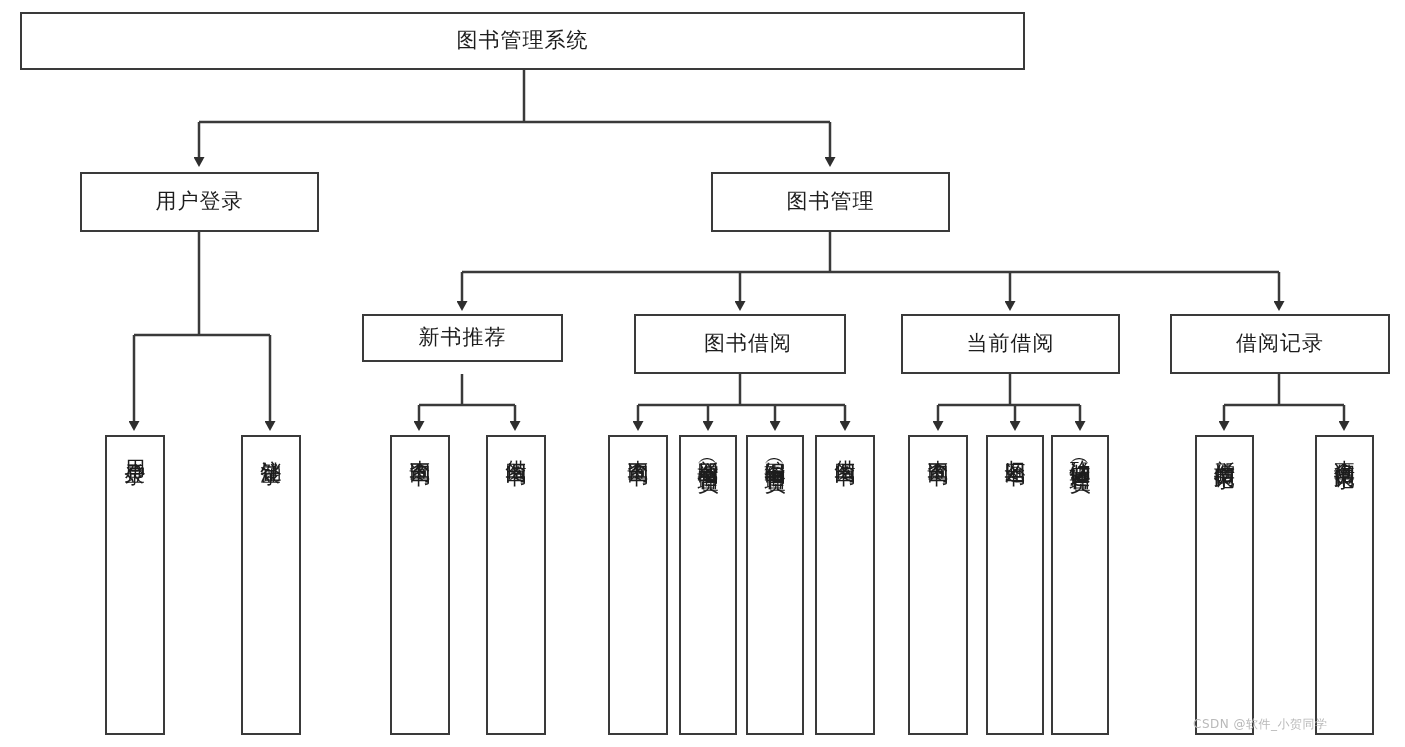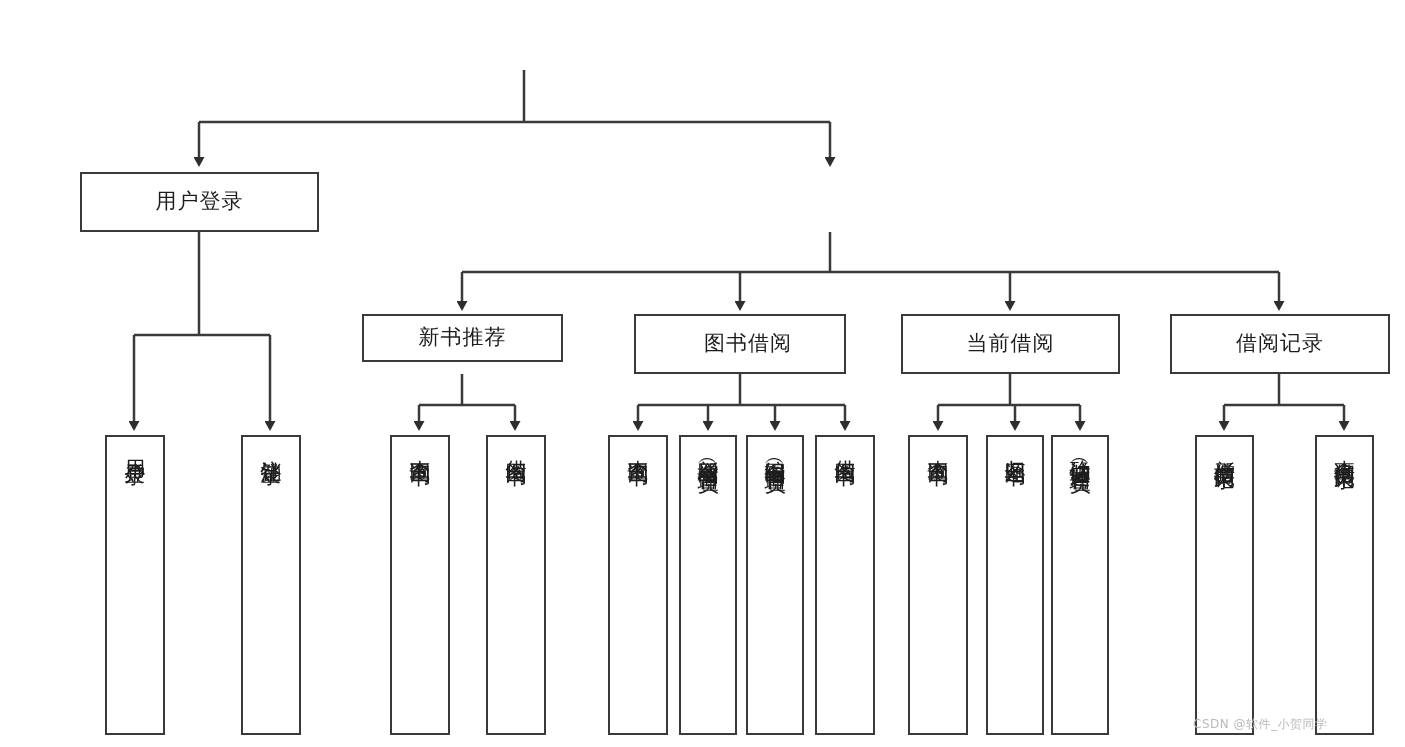--- a/index.html
+++ b/index.html
@@ -117,23 +117,29 @@
       <path d="M1015,405 L1015,422" marker-end="url(#arrow)"></path>
       <path d="M1080,405 L1080,422" marker-end="url(#arrow)"></path>
 
       <path d="M1279,374 L1279,405"></path>
       <path d="M1224,405 L1344,405"></path>
       <path d="M1224,405 L1224,422" marker-end="url(#arrow)"></path>
       <path d="M1344,405 L1344,422" marker-end="url(#arrow)"></path>
     </g>
   </svg>
 
+  <div class="node node-h" style="left:20px; top:12px; width:1005px; height:58px;">
+    <span class="label">图书管理系统</span>
+  </div>
 
   <div class="node node-h" style="left:80px; top:172px; width:239px; height:60px;">
     <span class="label">用户登录</span>
+  </div>
+  <div class="node node-h" style="left:711px; top:172px; width:239px; height:60px;">
+    <span class="label">图书管理</span>
   </div>
 
   <div class="node node-h" style="left:362px; top:314px; width:201px; height:48px;">
     <span class="label">新书推荐</span>
   </div>
   <div class="node node-h" style="left:634px; top:314px; width:212px; height:60px;padding-left:16px;">
     <span class="label">图书借阅</span>
   </div>
   <div class="node node-h" style="left:1170px; top:314px; width:220px; height:60px;">
     <span class="label">借阅记录</span>

